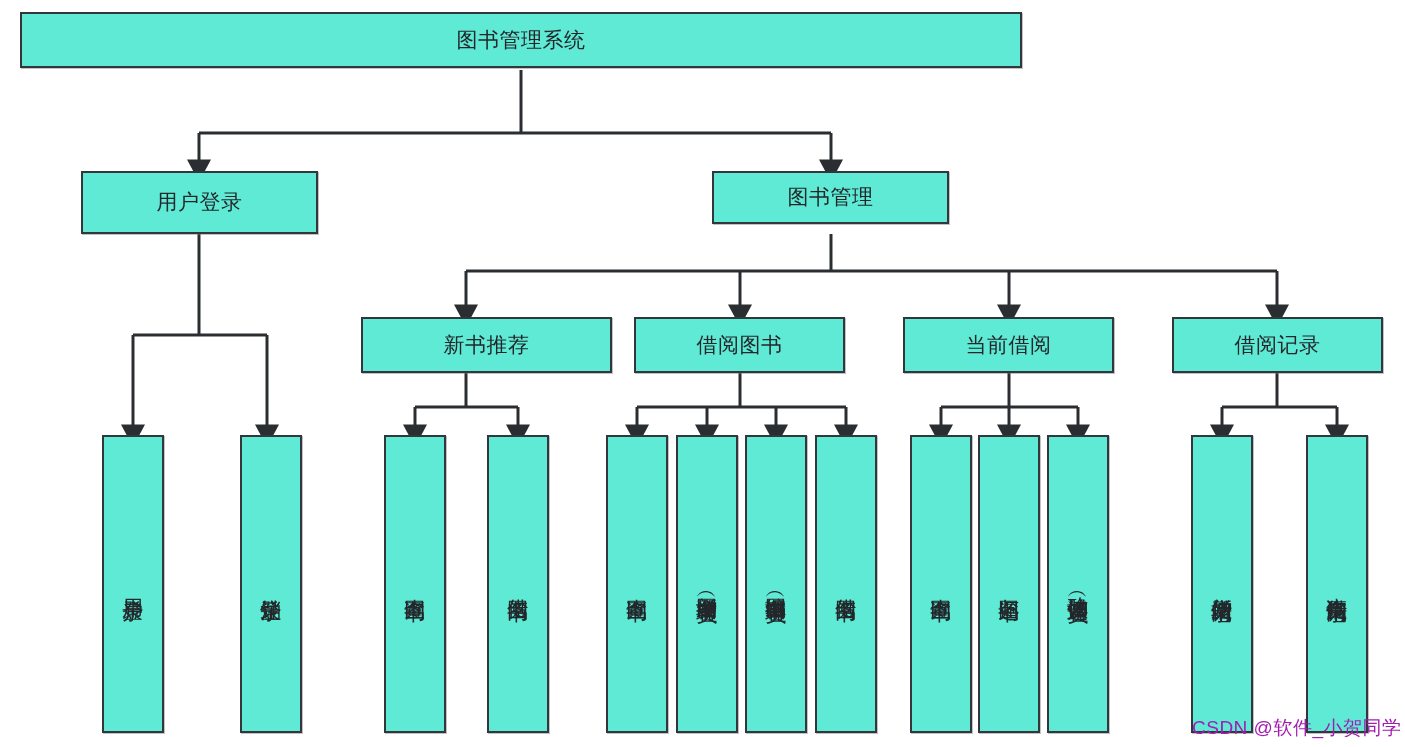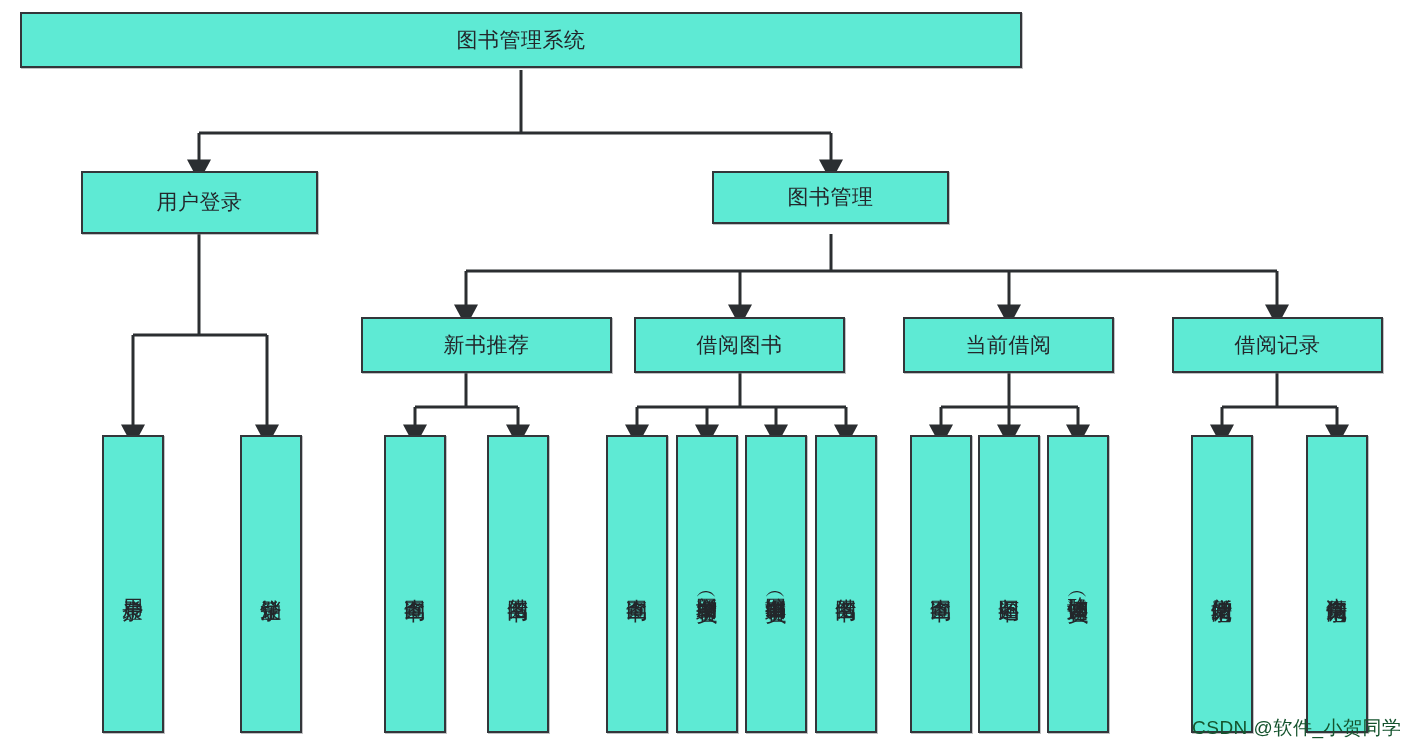--- a/index.html
+++ b/index.html
@@ -54,21 +54,21 @@
   .node.vert .label {
     writing-mode: vertical-rl;
     text-orientation: upright;
     font-size: 21px;
     line-height: 1.12;
     letter-spacing: 1px;
     max-height: 100%;
   }
   .watermark {
     position: absolute;
-    color: #14532d;
+    color: #a21caf;
     font-size: 19px;
     letter-spacing: 0.5px;
     white-space: nowrap;
     user-select: none;
   }
 </style>
 </head>
 <body>
 
 <div id="diagram-root">

